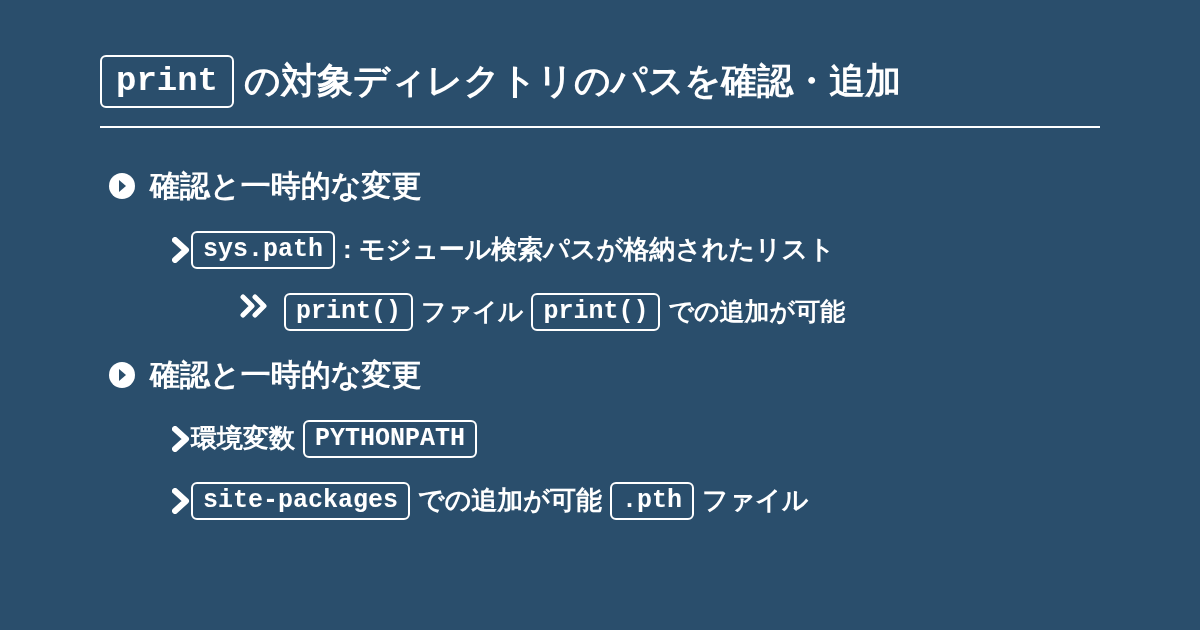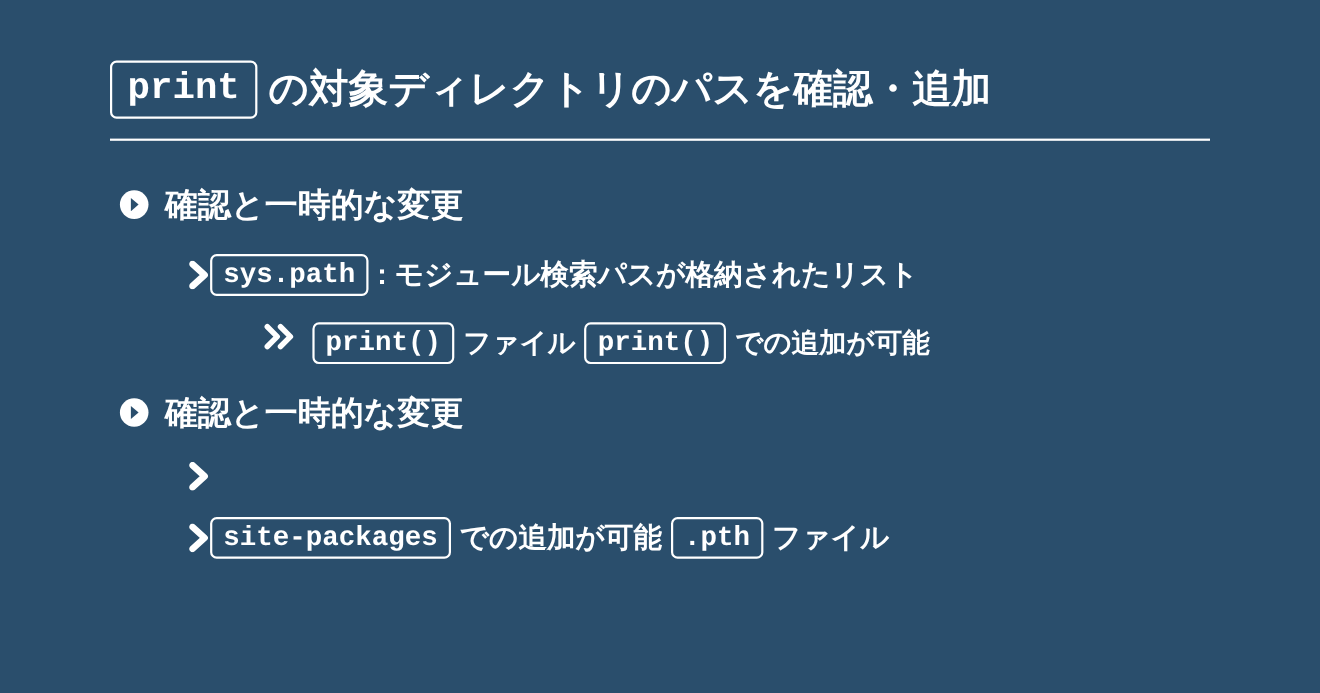--- a/index.html
+++ b/index.html
@@ -141,20 +141,24 @@
       <circle cx="14" cy="14" r="13" fill="#ffffff"></circle>
       <path d="M 11 8 L 18 14 L 11 20 Z" fill="#2a4e6c"></path>
     </svg>
     <span>確認と一時的な変更</span>
   </li>
 
   <li class="level2">
     <svg class="icon-chevron" viewBox="0 0 19 26">
       <path d="M 3 3 L 14 13 L 3 23" stroke="#ffffff" stroke-width="6" fill="none" stroke-linecap="round" stroke-linejoin="round"></path>
     </svg>
+    <div class="content-row">
+      <span>環境変数</span>
+      <span class="code-box">PYTHONPATH</span>
+    </div>
   </li>
 
   <li class="level2">
     <svg class="icon-chevron" viewBox="0 0 19 26">
       <path d="M 3 3 L 14 13 L 3 23" stroke="#ffffff" stroke-width="6" fill="none" stroke-linecap="round" stroke-linejoin="round"></path>
     </svg>
     <div class="content-row">
       <span class="code-box">site-packages</span>
       <span>での追加が可能</span>
       <span class="code-box">.pth</span>

